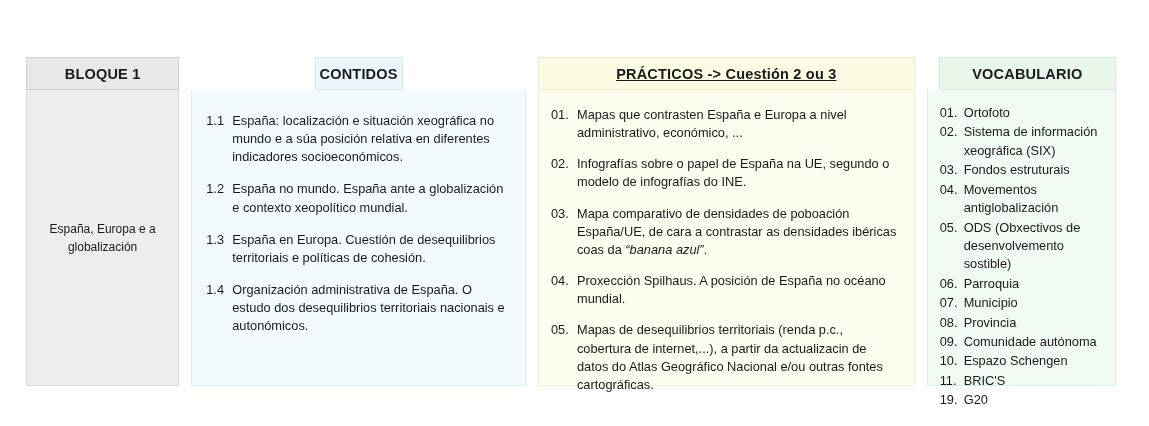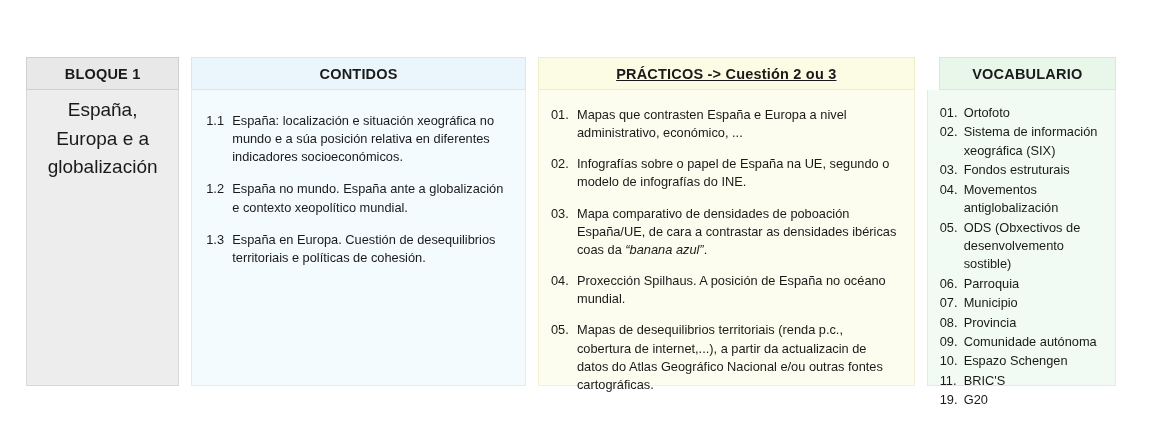--- a/index.html
+++ b/index.html
@@ -44,30 +44,30 @@
   .col-bloque .col-header {
     background: #e8e8e8;
     border: 1px solid #cfcfcf;
   }
   .col-bloque .col-body {
     background: #ededed;
     border: 1px solid #d8d8d8;
     border-top: none;
     height: 296px;
     display: flex;
-    align-items: flex-start;
+    align-items: center;
     justify-content: center;
     padding: 6px 12px;
     text-align: center;
-    font-size: 19px;
+    font-size: 12px;
     line-height: 1.5;
   }
 
   
-  .col-contidos { width: 343px; }
+  .col-contidos { width: 343px; align-items: center; }
   .col-contidos .col-header {
     background: #eaf6fb;
     border: 1px solid #d4e9f2;
   }
   .col-contidos .col-body {
     background: #f3fbfe;
     border: 1px solid #dcefF6;
     border-top: none;
     height: 296px;
     padding: 22px 16px 10px 14px;
@@ -147,20 +147,24 @@
         <span class="txt">España: localización e situación xeográfica no mundo e a súa posición relativa en diferentes indicadores socioeconómicos.</span>
       </div>
       <div class="item">
         <span class="num">1.2</span>
         <span class="txt">España no mundo. España ante a globalización e contexto xeopolítico mundial.</span>
       </div>
       <div class="item">
         <span class="num">1.3</span>
         <span class="txt">España en Europa. Cuestión de desequilibrios territoriais e políticas de cohesión.</span>
       </div>
+      <div class="item">
+        <span class="num">1.4</span>
+        <span class="txt">Organización administrativa de España. O estudo dos desequilibrios territoriais nacionais e autonómicos.</span>
+      </div>
     </div>
   </div>
 
   <div class="col col-practicos">
     <div class="col-header">PRÁCTICOS -&gt; Cuestión 2 ou 3</div>
     <div class="col-body">
       <div class="item">
         <span class="num">01.</span>
         <span class="txt">Mapas que contrasten España e Europa a nivel administrativo, económico, ...</span>
       </div>

